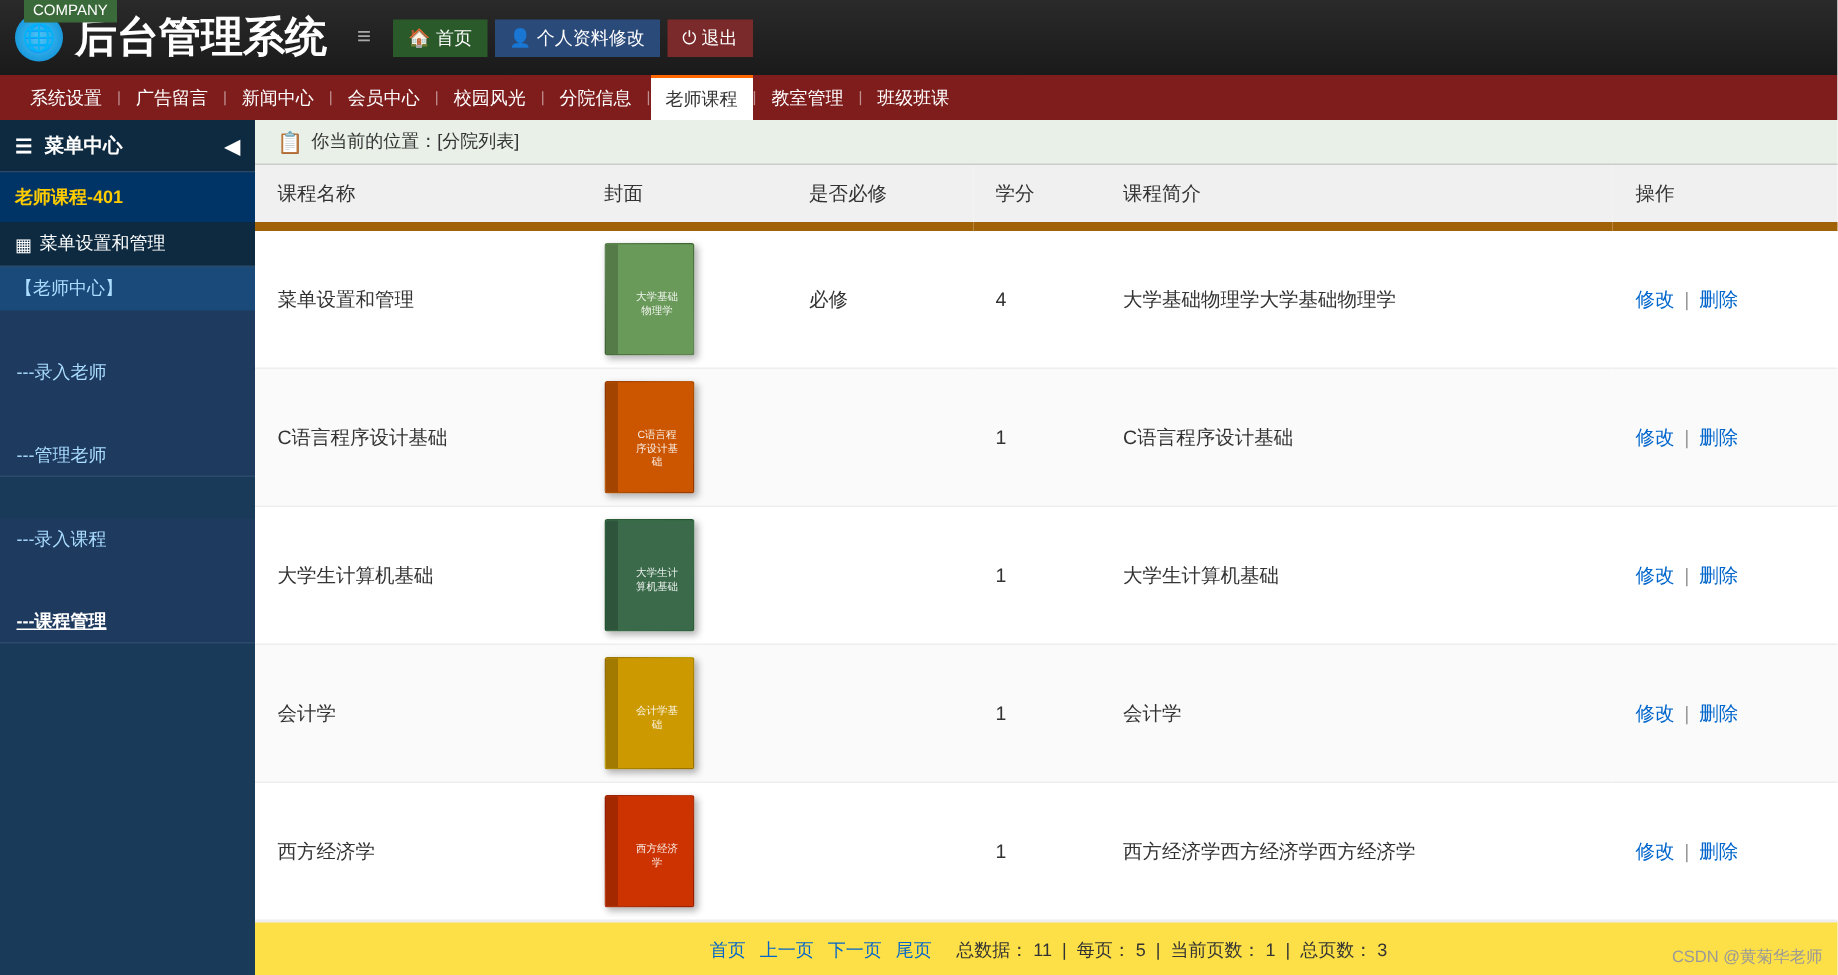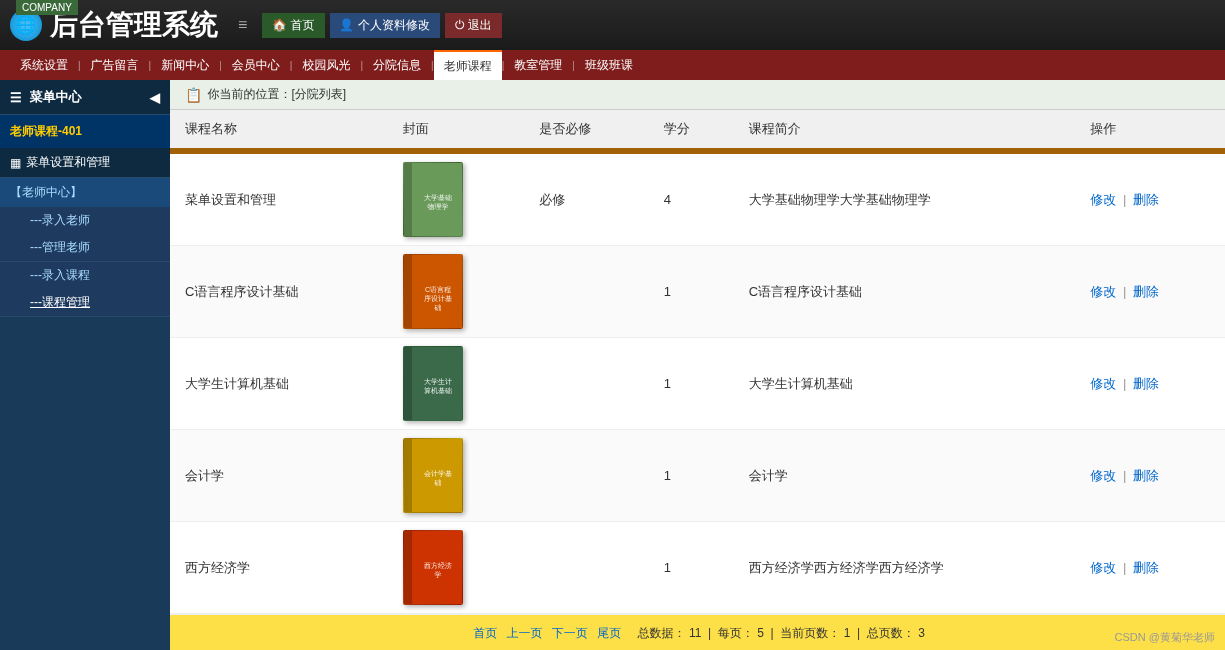--- a/index.html
+++ b/index.html
@@ -26,22 +26,22 @@
 
     
     .main-layout { display: flex; height: calc(650px - 80px); }
 
     
     .sidebar { width: 170px; background: #1a3a5a; color: white; flex-shrink: 0; }
     .sidebar-header { background: #0d2a40; padding: 8px 10px; font-size: 13px; font-weight: bold; display: flex; align-items: center; gap: 8px; border-bottom: 1px solid #2a4a6a; }
     .sidebar-item-header { background: #0d2a40; padding: 6px 10px; font-size: 12px; display: flex; align-items: center; gap: 5px; border-bottom: 1px solid #2a4a6a; }
     .sidebar-section { background: #1e3a5f; border-bottom: 1px solid #2a4a6a; }
     .sidebar-section-title { background: #1a4a7a; padding: 6px 10px; font-size: 12px; color: #aaddff; display: flex; align-items: center; gap: 5px; }
-    .sidebar-link { display: block; padding: 5px 30px; color: #aaddff; text-decoration: none; font-size: 12px; }
-    .sidebar-link.active { color: white; text-decoration: underline; font-weight: normal; }
+    .sidebar-link { display: block; padding: 5px 11px; color: #aaddff; text-decoration: none; font-size: 12px; margin-top: 28px; }
+    .sidebar-link.active { color: white; text-decoration: underline; font-weight: bold; }
     .sidebar-active-item { background: #003366; padding: 8px 10px; font-size: 12px; color: #ffcc00; font-weight: bold; }
 
     
     .content { flex: 1; background: white; overflow-y: auto; }
     .breadcrumb-bar { background: #e8f0e8; border-bottom: 1px solid #ccc; padding: 6px 15px; font-size: 12px; color: #333; display: flex; align-items: center; gap: 5px; }
     .breadcrumb-icon { color: #2a7a2a; font-size: 14px; }
 
     
     .data-table { width: 100%; border-collapse: collapse; }
     .data-table th { background: #f0f0f0; padding: 10px 15px; text-align: left; font-size: 13px; color: #333; border-bottom: 6px solid #a16207; font-weight: normal; }

